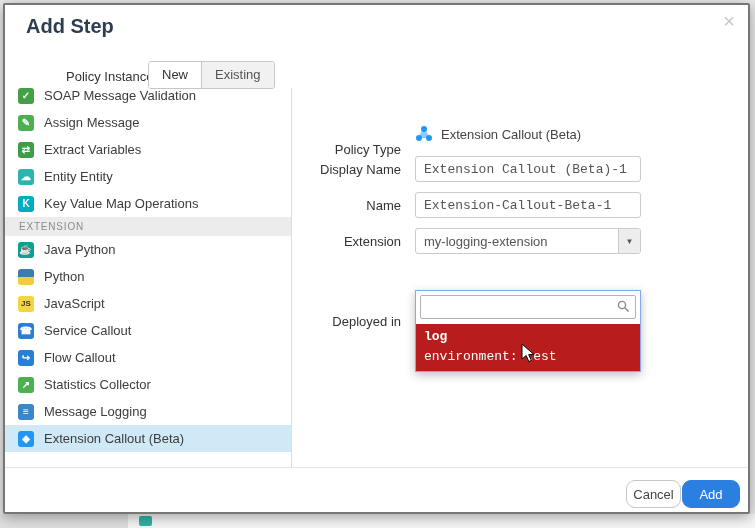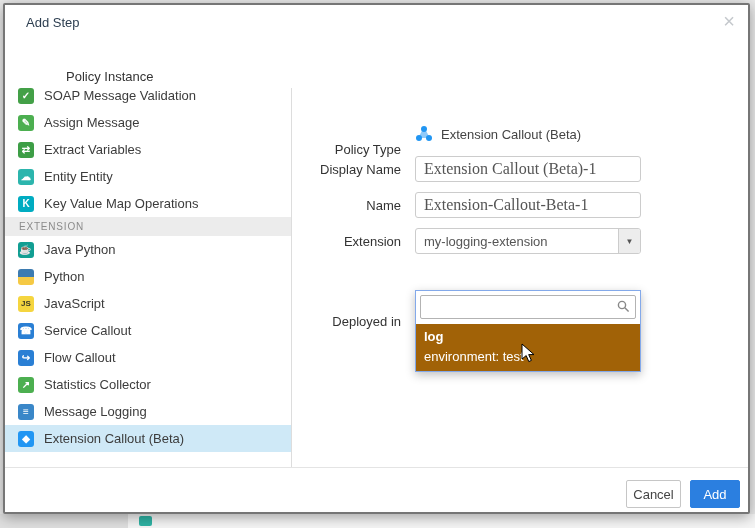--- a/index.html
+++ b/index.html
@@ -7,21 +7,21 @@
   body { position:relative; background:#e9e9e9; font-family:"Liberation Sans", sans-serif; overflow:hidden; }
 
   
   .bg-strip { position:absolute; left:0; right:0; bottom:0; height:14px; background:#dfdfdf; }
   .bg-strip-light { position:absolute; left:128px; right:0; top:0; bottom:0; background:#f5f5f5; }
   .bg-ic { position:absolute; left:139px; top:2px; width:13px; height:10px; border-radius:2px; background:#2fb3a4; }
 
   .modal { position:absolute; left:3px; top:3px; width:747px; height:511px; background:#fff;
            border:2px solid #767676; border-radius:2px; box-shadow:0 3px 14px rgba(0,0,0,.35); }
 
-  .m-title { position:absolute; left:21px; top:10px; font-size:13px; font-weight:400; color:#2d3e50; }
+  .m-title { position:absolute; left:21px; top:10px; font-size:20px; font-weight:700; color:#2d3e50; }
   .m-close { position:absolute; right:13px; top:6px; font-size:20px; color:#c4c8cc; line-height:1; cursor:pointer; }
 
   .pi-label { position:absolute; left:61px; top:64px; font-size:13px; color:#333; }
   .toggle { position:absolute; left:143px; top:56px; height:28px; display:flex; border:1px solid #c7c7c7;
             border-radius:3px; overflow:hidden; background:#fff; }
   .toggle .topt { border:none; background:#fff; font-family:inherit; font-size:13px; color:#333;
                   padding:0 13px; height:26px; line-height:26px; cursor:pointer; }
   .toggle .topt.inactive { background:#f1f1f1; border-left:1px solid #c7c7c7; color:#555; }
 
   .sidebar { position:absolute; left:0; top:83px; width:287px; height:379px; border-right:1px solid #ddd; overflow:hidden; }
@@ -33,21 +33,21 @@
   .s-section { height:19px; line-height:19px; background:#ececec; color:#8b8b8b; font-size:10px;
                letter-spacing:.8px; padding-left:14px; }
 
   .flabel { position:absolute; left:236px; width:160px; text-align:right; font-size:13px; color:#333; }
 
   .ptype { position:absolute; left:410px; top:117px; height:24px; display:flex; align-items:center;
            font-size:13px; color:#444; }
   .pt-ic { margin-right:8px; display:inline-flex; }
 
   .finput { position:absolute; left:410px; width:226px; height:26px; border:1px solid #ccc; border-radius:3px;
-            padding:0 8px; font-size:16px; color:#555; font-family:Liberation Serif, serif; background:#fff; }
+            padding:0 8px; font-size:13px; color:#555; font-family:Liberation Mono, monospace; background:#fff; }
 
   .fselect { position:absolute; left:410px; width:226px; height:26px; border:1px solid #ccc; border-radius:3px;
              background:#fff; display:flex; align-items:center; font-size:13px; color:#555; cursor:pointer; }
   .fselect .val { flex:1; padding:0 8px; white-space:nowrap; overflow:hidden; }
   .fselect .addon { width:22px; align-self:stretch; background:#ededed; border-left:1px solid #ccc;
                     border-radius:0 2px 2px 0; display:flex; align-items:center; justify-content:center;
                     color:#555; font-size:8px; }
   .fselect.open { border-color:#4e8cf0; }
   .fselect .arrow { width:20px; text-align:center; color:#666; font-size:8px; }
   .fselect .placeholder { color:#999; }
@@ -58,38 +58,42 @@
   .dsearch input { width:100%; height:24px; border:1px solid #b3b3b3; border-radius:2px;
                    padding:0 24px 0 6px; font-size:13px; color:#444; font-family:inherit; }
   .mag { position:absolute; right:10px; top:9px; line-height:0; }
   .dopt { margin-top:1px; padding:3px 0 4px; cursor:pointer; }
   .dopt-name { font-size:13px; font-weight:bold; color:#fff; line-height:20px; padding:0 8px; }
   .dopt-desc { font-size:13px; color:#fff; line-height:20px; padding:0 8px; }
 
   .cursor { position:absolute; left:516px; top:338px; z-index:9; }
 
   .fsep { position:absolute; left:0; right:0; top:462px; border-top:1px solid #e4e4e4; }
-  .btn { position:absolute; top:475px; height:28px; border-radius:2px; font-size:13px; font-family:inherit; cursor:pointer; }
+  .btn { position:absolute; top:475px; height:28px; border-radius:9px; font-size:13px; font-family:inherit; cursor:pointer; }
   .btn-cancel { right:67px; width:55px; background:#fff; border:1px solid #c6c6c6; color:#444; }
-  .btn-add { right:8px; width:50px; border:1px solid #2b7fe0; color:#fff; }
+  .btn-add { right:8px; width:58px; border:1px solid #2b7fe0; color:#fff; }
 </style>
 </head>
 <body>
 
 <div class="bg-strip">
   <div class="bg-strip-light"></div>
   <span class="bg-ic"></span>
 </div>
 
 <div class="modal">
 
   <div class="m-title" style="color: rgb(45, 62, 80);">Add Step</div>
   <div class="m-close">×</div>
 
   <div class="pi-label">Policy Instance</div>
+  <div class="toggle">
+    <button class="topt">New</button>
+    <button class="topt inactive">Existing</button>
+  </div>
 
   <div class="sidebar">
     <div class="s-item clipped">
       <span class="s-ic" style="background: rgb(67, 160, 71);">✓</span>
       <span class="s-lbl">SOAP Message Validation</span>
     </div>
     <div class="s-item">
       <span class="s-ic" style="background: rgb(76, 175, 80);">✎</span>
       <span class="s-lbl">Assign Message</span>
     </div>
@@ -174,21 +178,21 @@
   <div class="dpanel">
     <div class="dsearch">
       <input value="" style="">
       <span class="mag">
         <svg width="13" height="13" viewBox="0 0 13 13">
           <circle cx="5" cy="5" r="3.6" fill="none" stroke="#888" stroke-width="1.4"></circle>
           <line x1="7.8" y1="7.8" x2="11.6" y2="11.6" stroke="#888" stroke-width="1.4"></line>
         </svg>
       </span>
     </div>
-    <div class="dopt" style="background: #a16207;">
+    <div class="dopt" style="background: #b91c1c; font-family: Liberation Mono, monospace;">
       <div class="dopt-name">log</div>
       <div class="dopt-desc">environment: test</div>
     </div>
   </div>
 
   <svg class="cursor" width="14" height="20" viewBox="0 0 14 20">
     <polygon points="1,1 1,16 5.2,12.6 7.8,18.6 10.4,17.4 7.7,11.6 13,11.6" fill="#fff" stroke="#000" stroke-width="1"></polygon>
   </svg>
 
   <div class="fsep"></div>

